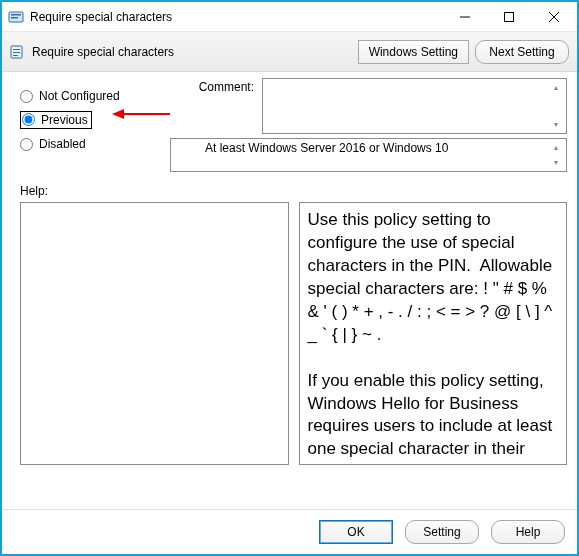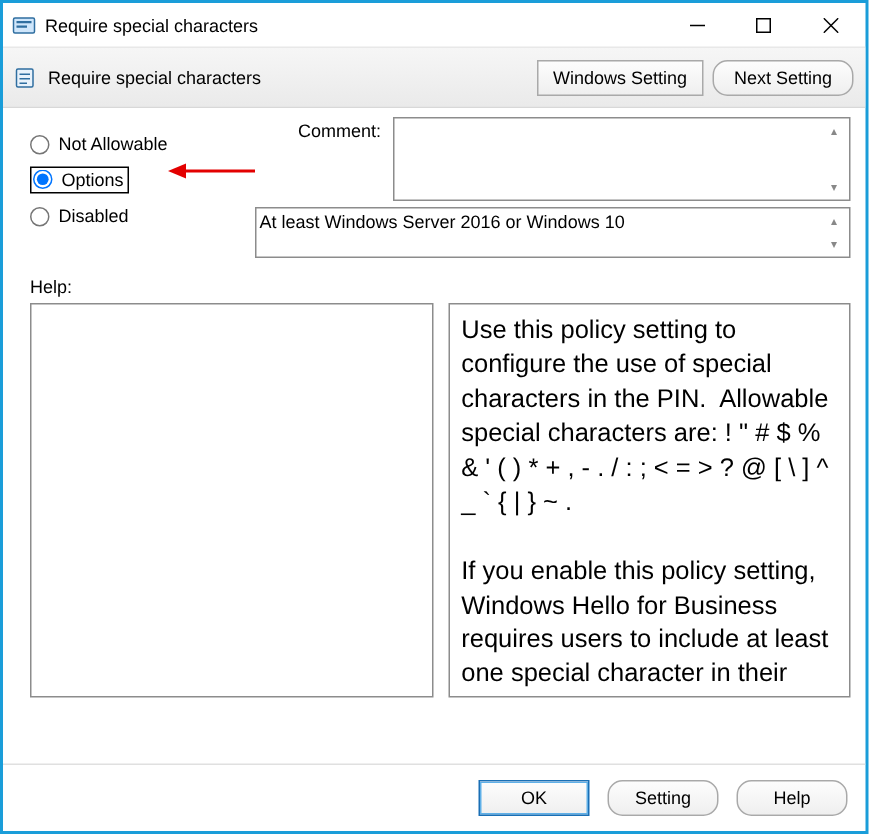--- a/index.html
+++ b/index.html
@@ -73,21 +73,21 @@
     .field-label { width: 92px; text-align: right; padding-right: 8px; padding-top:2px; }
     .textbox {
       flex: 1;
       border: 1px solid #8c8c8c;
       background: #fff;
       min-height: 56px;
       position: relative;
       padding: 2px;
       display:flex;
     }
-    .textbox .content { flex:1; }
+    .textbox .content { flex:1;margin-left:32px; }
     .scrollbar {
       width: 16px;
       display: flex; flex-direction: column; justify-content: space-between;
       align-items: center;
       color: #888;
       font-size: 8px;
       padding: 2px 0;
     }
     .supported .textbox { min-height: 34px; }
     .mid-labels {
@@ -187,26 +187,26 @@
   <span>Require special characters</span>
   <span class="spacer"></span>
   <button class="btn">Windows Setting</button>
   <button class="btn">Next Setting</button>
 </div>
 
 <div class="settings">
   <div class="radios">
     <label class="radio-row">
       <input type="radio" name="state" style="">
-      <span>Not Allowable</span>
+      <span>Not Configured</span>
     </label>
     <label class="radio-row">
       <span class="enabled-box">
         <input type="radio" name="state" checked="" style="">
-        <span>Options</span>
+        <span>Previous</span>
       </span>
     </label>
     <label class="radio-row">
       <input type="radio" name="state" style="">
       <span>Disabled</span>
     </label>
 
     <div class="arrow-annot">
       <svg width="60" height="16" viewBox="0 0 60 16">
         <line x1="58" y1="8" x2="8" y2="8" stroke="#e30000" stroke-width="2"></line>

